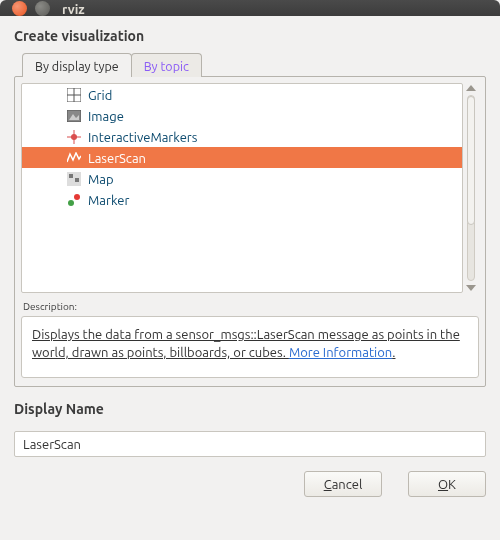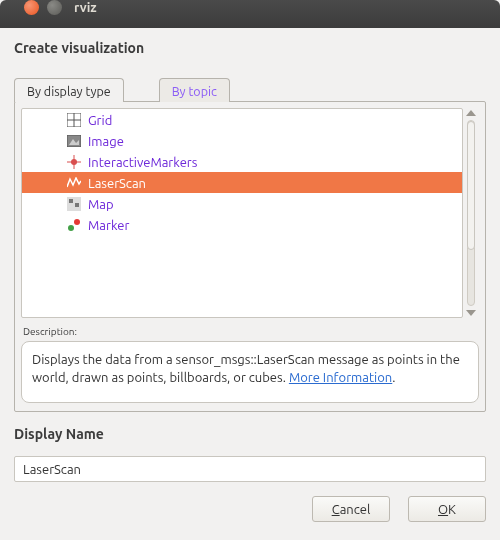--- a/index.html
+++ b/index.html
@@ -1,53 +1,53 @@
 <!DOCTYPE html>
 <html><head>
 <meta charset="utf-8">
 <style>
 * { margin: 0; padding: 0; box-sizing: border-box; font-family: "Ubuntu", "Liberation Sans", sans-serif; }
 body { background: #f2f1f0; width: 500px; height: 540px; overflow: hidden; font-size: 13px; color: #3c3c3c; }
 
-.titlebar { height: 28px; background: linear-gradient(#4a4a4a,#3c3c3c); display: flex; align-items: flex-start; padding: 0 24px; gap: 8px; border-top-left-radius: 6px; border-top-right-radius: 6px; }
+.titlebar { height: 16px; background: linear-gradient(#4a4a4a,#3c3c3c); display: flex; align-items: flex-end; padding: 0 12px; gap: 8px; border-top-left-radius: 6px; border-top-right-radius: 6px; }
 .tb-btn { width: 15px; height: 15px; border-radius: 50%; display:inline-block; }
 .tb-close { background: radial-gradient(circle at 35% 35%, #f79674, #e95420); }
 .tb-min { background: radial-gradient(circle at 35% 35%, #8a8a86, #5b5b57); }
 .tb-title { color: #dfdbd2; font-size: 13px; font-weight: bold; margin-left: 4px; }
 
 .content { padding: 12px 14px 10px 14px; }
-.section-label { font-weight: bold; font-size: 14px; margin-bottom: 21px; }
+.section-label { font-weight: bold; font-size: 14px; margin-bottom: 8px; }
 
-.tabs { display: flex; margin-left: 0; gap: 36px; }
+.tabs { display: flex; margin-left: 8px; }
 .tab { padding: 5px 12px 4px 12px; border: 1px solid #b6b3ac; border-bottom: none; border-top-left-radius: 4px; border-top-right-radius: 4px; background: #eceae6; color: #8b5cf6; font-size: 12.5px; margin-right: -1px; position: relative; top: 1px; }
 .tab.active { background: #f2f1f0; color: #333; z-index: 2; }
 
 .tabpanel { border: 1px solid #b6b3ac; border-radius: 2px; padding: 6px 6px 8px 6px; background: #f2f1f0; }
 
 .tree-wrap { display: flex; }
 .tree { background: #fff; border: 1px solid #c9c6bf; border-radius: 2px; height: 210px; flex: 1; overflow: hidden; }
-.tree-item { display: flex; align-items: center; height: 21px; padding-left: 44px; gap: 6px; font-size: 13px; color: #6d28d9; }
+.tree-item { display: flex; align-items: center; height: 21px; padding-left: 44px; gap: 6px; font-size: 13px; color: #0c4a6e; }
 .tree-item.selected { background: #f07746; color: #fff; }
 .tree-icon { width: 16px; height: 16px; display:inline-flex; align-items:center; justify-content:center; }
 
 .scrollbar-v { width: 16px; display:flex; flex-direction:column; align-items:center; justify-content:space-between; padding: 2px 0; }
 .sb-arrow { width:0;height:0;border-left:5px solid transparent;border-right:5px solid transparent; }
 .sb-up { border-bottom:6px solid #9a968e; }
 .sb-down { border-top:6px solid #9a968e; }
 .sb-track { flex:1; width:8px; background:#e7e5e0; border:1px solid #cfcbc3; border-radius:4px; margin:4px 0; position:relative; }
 .sb-thumb { position:absolute; left:-1px; right:-1px; top:0; height:70%; background:#f3f2ef; border:1px solid #c9c6bf; border-radius:4px; }
 
 .desc-label { margin: 8px 2px 4px 2px; font-size: 10px; }
-.desc-box { background:#fff; border:1px solid #c9c6bf; border-radius:8px; padding:8px 10px; font-size:13px; line-height:1.4; color:#333; min-height:62px; }
+.desc-box { background:#fff; border:1px solid #c9c6bf; border-radius:3px; padding:8px 10px; font-size:13px; line-height:1.4; color:#333; min-height:62px;text-decoration:underline; }
 .desc-link { color:#2a6bd0; text-decoration: underline; }
 
 .dn-label { font-weight:bold; font-size:14px; margin:14px 0 14px 0; }
 .text-input { width:100%; background:#fff; border:1px solid #c9c6bf; border-radius:2px; padding:5px 8px; font-size:13px; color:#333; }
 
-.button-row { display:flex; justify-content:flex-end; gap:18px; margin-top:14px; }
+.button-row { display:flex; justify-content:flex-end; gap:26px; margin-top:14px; }
 .btn { min-width:78px; padding:5px 14px; background:linear-gradient(#fafaf8,#eceae5); border:1px solid #bdb9b1; border-radius:3px; font-size:13px; color:#333; text-align:center; }
 .btn .ul { text-decoration: underline; }
 
 svg { display:block; }
 </style>
 </head>
 <body>
 
 <div class="titlebar">
   <span class="tb-btn tb-close"></span>

